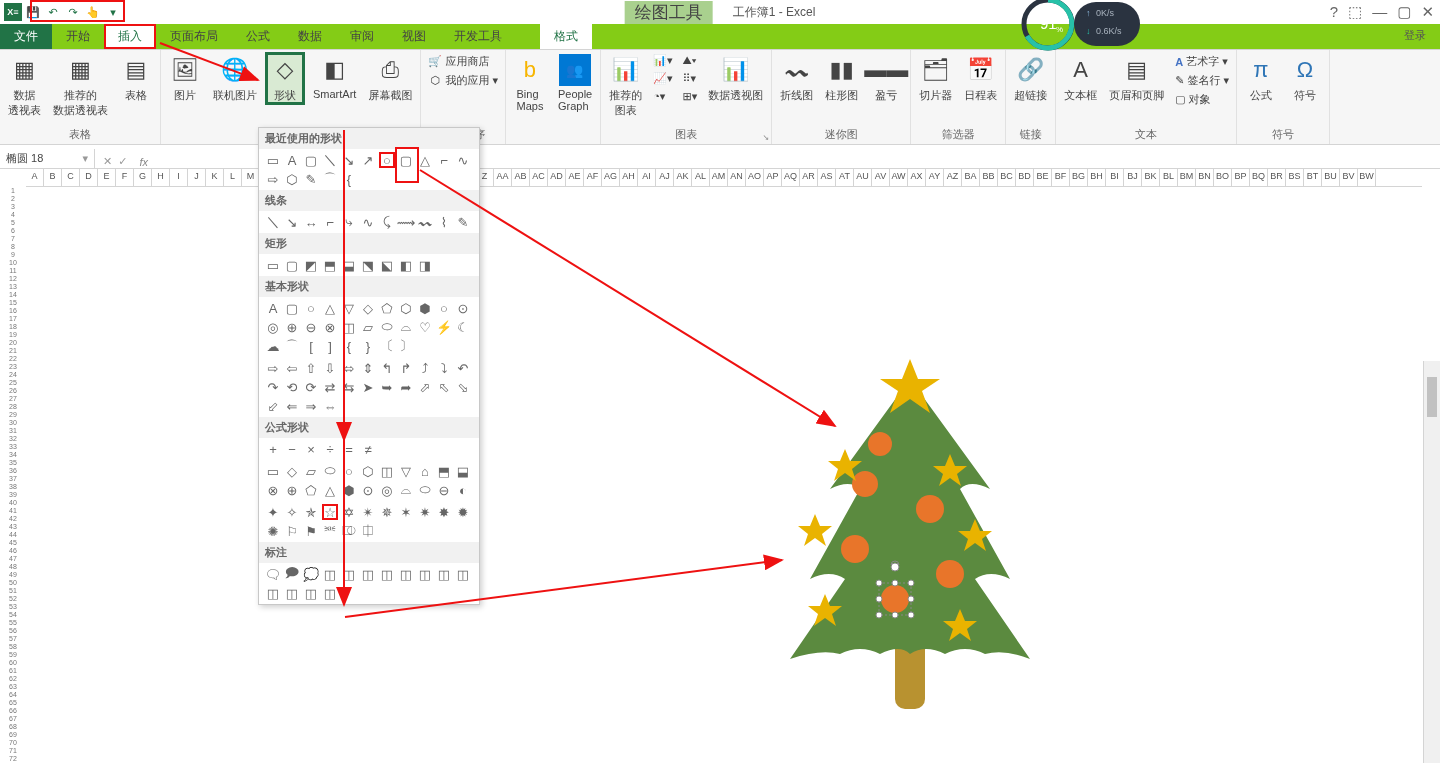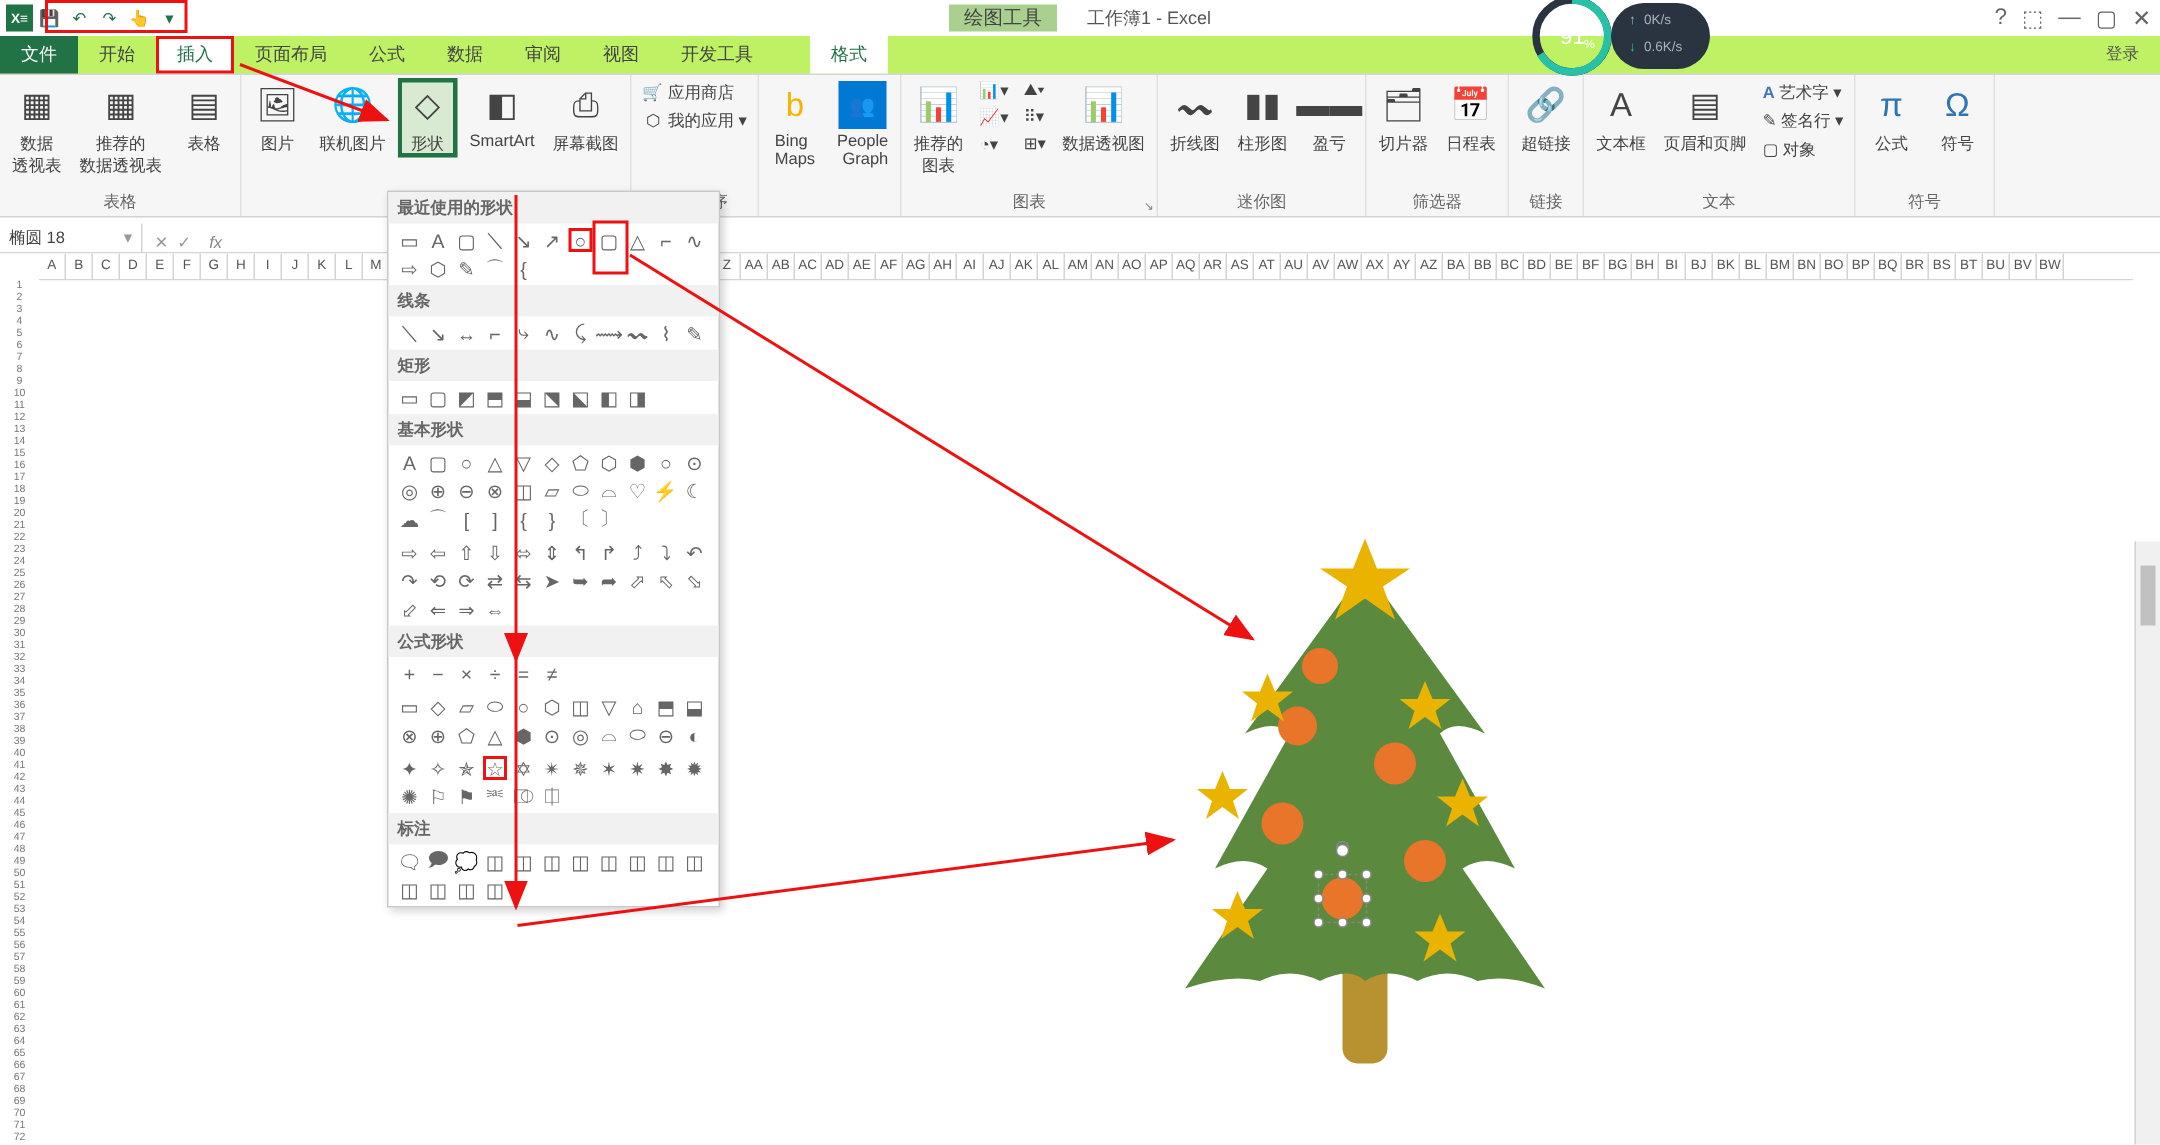--- a/index.html
+++ b/index.html
@@ -4,25 +4,25 @@
 <style>
 * { margin: 0; padding: 0; box-sizing: border-box; font-family: "Microsoft YaHei", sans-serif; }
 body { background: #fff; font-size: 11px; overflow: hidden; width: 1440px; height: 763px; }
 
 .titlebar { height: 24px; background: #fff; display: flex; align-items: center; padding: 0 4px; position: relative; }
 .qat { display: flex; align-items: center; gap: 2px; }
 .qat-icon { width: 18px; height: 18px; display: flex; align-items: center; justify-content: center; color: #217346; }
 .app-icon { background: #217346; color: #fff; font-size: 9px; font-weight: bold; padding: 1px 2px; }
 .title-center { position: absolute; left: 50%; transform: translateX(-50%); display: flex; align-items: center; gap: 20px; }
 .tool-tab-box { background: #a9d08e; padding: 0 10px 0 10px; }
-.tool-tab { color: #444; font-size: 13px; }
+.tool-tab { color: #444; font-size: 17px; }
 .title-text { color: #555; font-size: 12px; }
 .win-controls { position: absolute; right: 6px; display: flex; gap: 10px; color: #666; font-size: 15px; }
 
-.tabs { height: 26px; background: #bef264; display: flex; align-items: stretch; border-bottom: 1px solid #d4d4d4; position: relative; }
+.tabs { height: 26px; background: #84cc16; display: flex; align-items: stretch; border-bottom: 1px solid #d4d4d4; position: relative; }
 .tab { padding: 4px 14px; color: #444; cursor: pointer; display: flex; align-items: center; font-size: 12px; }
 .tab.file { background: #217346; color: #fff; }
 .tab.active { background: #fff; color: #217346; }
 .tab.highlight { box-shadow: 0 0 0 2px #e11 inset; }
 .tool-format-tab { position: absolute; left: 540px; top: 0; }
 .tool-format-tab .tab { background: #fff; color: #217346; }
 .login-tab { position: absolute; right: 10px; color: #555; padding: 4px; }
 
 .ribbon { height: 95px; background: #f6f6f6; border-bottom: 1px solid #d4d4d4; display: flex; }
 .ribbon-group { display: flex; flex-direction: column; border-right: 1px solid #e1e1e1; padding: 2px 4px 0 4px; position: relative; }
@@ -170,21 +170,21 @@
   </div>
   <div class="ribbon-group">
     <div class="ribbon-items">
       <div class="rbtn">
           <div class="rbtn-icon" style="color:#f7b500">b</div>
           <span style="white-space:pre-line;text-align:left">Bing
 Maps</span>
         </div>
       <div class="rbtn">
           <div class="rbtn-icon" style="background:#0078d4;color:#fff;font-size:14px">👥</div>
-          <span style="white-space:pre-line;text-align:right">People
+          <span style="white-space:pre-line;text-align:left">People
 Graph</span>
         </div>
     </div>
     <div class="ribbon-label">&nbsp;</div>
   </div>
   <div class="ribbon-group">
     <div class="ribbon-items">
       <div class="rbtn">
           <div class="rbtn-icon">📊</div>
           <span style="white-space:pre-line;text-align:center">推荐的

